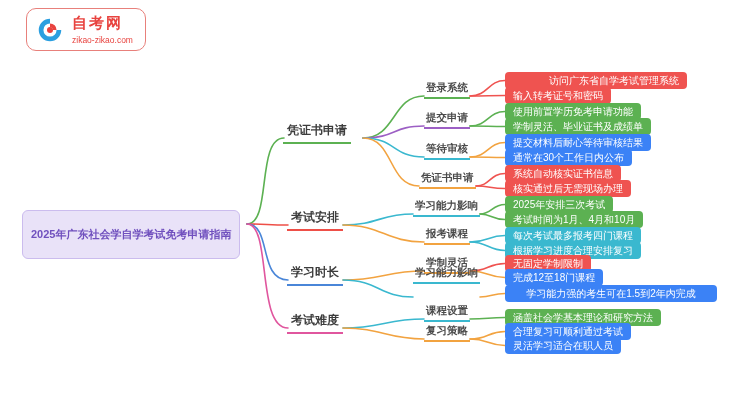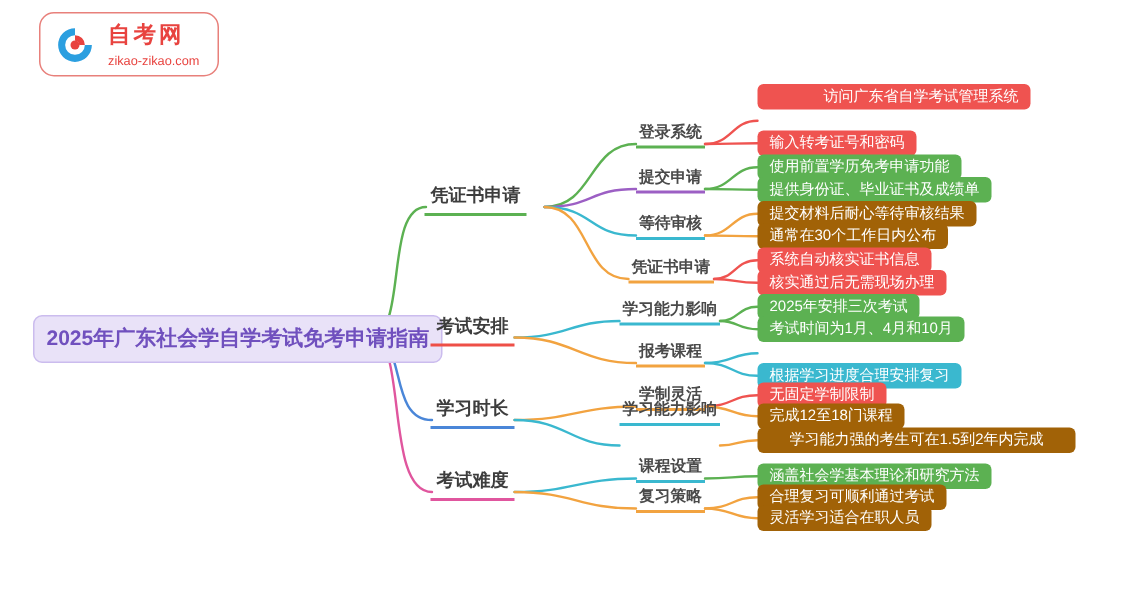--- a/index.html
+++ b/index.html
@@ -21,22 +21,22 @@
     padding:5px 12px 5px 8px;background:#fff;
   }
   .logo-title{color:#e8433f;font-weight:bold;font-size:15px;letter-spacing:2px;}
   .logo-url{color:#e8433f;font-size:8.5px;margin-top:2px;}
 
   
   .root-node{
     position:absolute;left:22px;top:210px;
     background:#e9e2f8;color:#7050be;
     border:1px solid #cbbcee;border-radius:6px;
-    font-size:14px;font-weight:bold;
-    padding:6px 8px;white-space:nowrap;
+    font-size:11px;font-weight:bold;
+    padding:16px 8px;white-space:nowrap;
   }
 
   
   .n1{
     position:absolute;
     font-size:12px;font-weight:bold;color:#3d3d3d;
     padding:0 4px 3px 4px;white-space:nowrap;
     border-bottom:2.5px solid transparent;
   }
   
@@ -55,21 +55,21 @@
   .ul-orange{border-bottom-color:#f2a340;}
 
   
   .leaf{
     position:absolute;left:505px;
     color:#ffffff;font-size:10px;line-height:13px;
     padding:2px 8px;border-radius:4px;white-space:nowrap;
   }
   .bg-red   {background:#ef5350;}
   .bg-green {background:#5cb152;}
-  .bg-orange{background:#a16207;}
+  .bg-orange{background:#3b82f6;}
   .bg-cyan  {background:#3ab8cf;}
   .leaf.wide{min-width:196px;text-align:center;}
 </style>
 </head>
 <body>
 
 <div class="canvas">
 
   <svg class="edges" width="750" height="410">
     <g fill="none" stroke-width="1.6" stroke-linecap="round">
@@ -149,35 +149,36 @@
 
   <div class="n2 ul-cyan" style="left:413px;top:199px;">学习能力影响</div>
   <div class="n2 ul-orange" style="left:424px;top:227px;">报考课程</div>
 
   <div class="n2 ul-orange" style="left:424px;top:256px;">学制灵活</div>
   <div class="n2 ul-cyan" style="left:413px;top:266px;">学习能力影响</div>
 
   <div class="n2 ul-cyan" style="left:424px;top:304px;">课程设置</div>
   <div class="n2 ul-orange" style="left:424px;top:324px;">复习策略</div>
 
-  <div class="leaf bg-red" style="top:56px;padding-left:44px;">访问广东省自学考试管理系统</div>
+  <div class="leaf bg-red" style="top:72px;padding-left:44px;">访问广东省自学考试管理系统</div>
   <div class="leaf bg-red" style="top:87px;">输入转考证号和密码</div>
 
   <div class="leaf bg-green" style="top:103px;">使用前置学历免考申请功能</div>
-  <div class="leaf bg-green" style="top:118px;">提供身份证、毕业证书及成绩单</div>
+  <div class="leaf bg-green" style="top:118px;">学制灵活、毕业证书及成绩单</div>
 
   <div class="leaf bg-orange" style="top:134px;">提交材料后耐心等待审核结果</div>
   <div class="leaf bg-orange" style="top:149px;">通常在30个工作日内公布</div>
 
   <div class="leaf bg-red" style="top:165px;">系统自动核实证书信息</div>
   <div class="leaf bg-red" style="top:180px;">核实通过后无需现场办理</div>
 
   <div class="leaf bg-green" style="top:196px;">2025年安排三次考试</div>
   <div class="leaf bg-green" style="top:211px;">考试时间为1月、4月和10月</div>
 
+  <div class="leaf bg-cyan" style="top:227px;">每次考试最多报考四门课程</div>
   <div class="leaf bg-cyan" style="top:242px;">根据学习进度合理安排复习</div>
 
   <div class="leaf bg-red" style="top:255px;">无固定学制限制</div>
   <div class="leaf bg-orange" style="top:269px;">完成12至18门课程</div>
 
   <div class="leaf bg-orange wide" style="top:285px;">学习能力强的考生可在1.5到2年内完成</div>
 
   <div class="leaf bg-green" style="top:309px;">涵盖社会学基本理论和研究方法</div>
 
   <div class="leaf bg-orange" style="top:323px;">合理复习可顺利通过考试</div>

